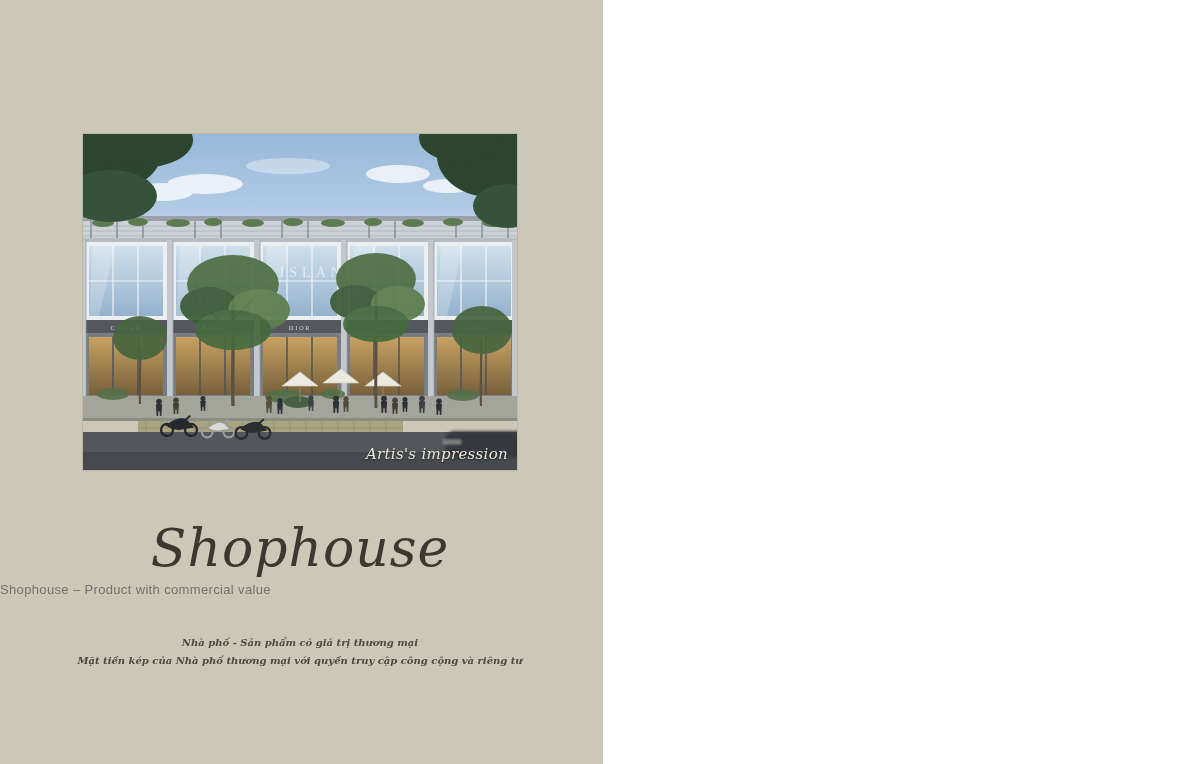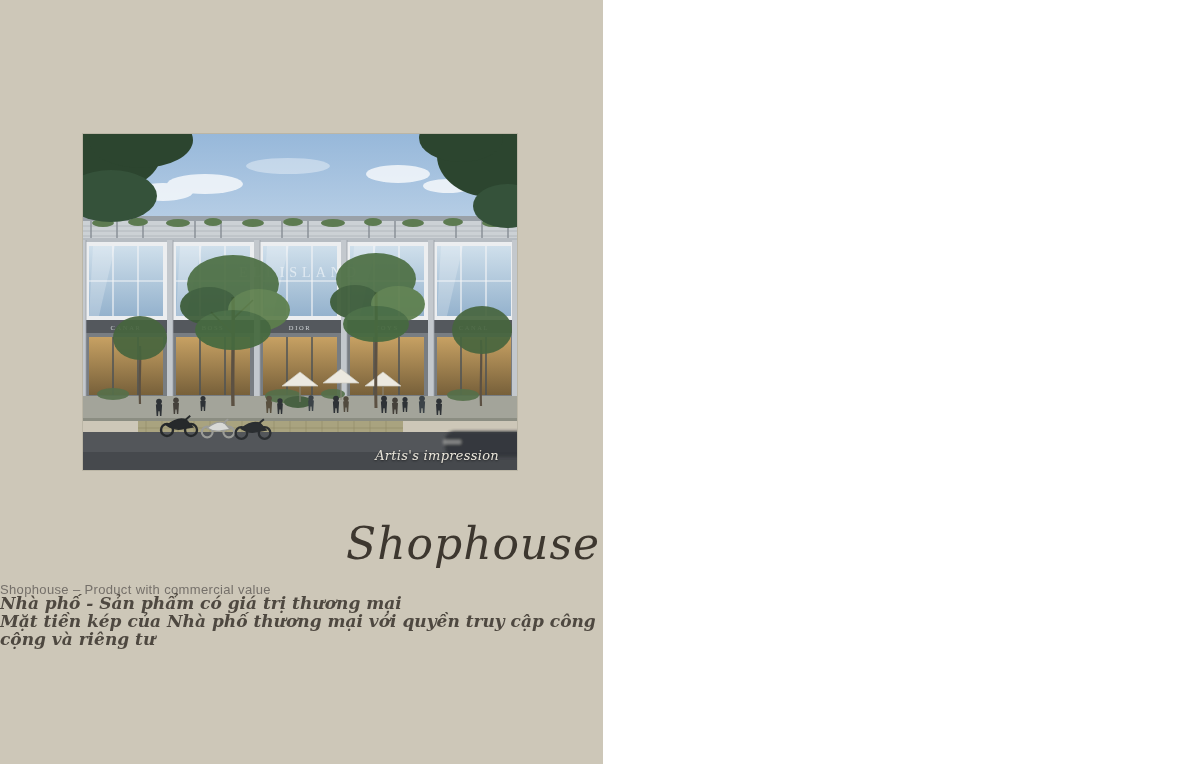--- a/index.html
+++ b/index.html
@@ -5,30 +5,30 @@
   * { margin:0; padding:0; box-sizing:border-box; }
   html,body { width:1200px; height:764px; overflow:hidden; }
   body { font-family:"Liberation Sans", sans-serif; background:#ffffff; }
   .page { position:relative; width:1200px; height:764px; background:#ffffff; }
 
   .left-panel { position:absolute; left:0; top:0; width:603px; height:764px; background:#cdc7b8; }
   .right-panel { position:absolute; left:603px; top:0; width:597px; height:764px; background:#ffffff; }
 
   .photo { position:absolute; left:83px; top:134px; width:434px; height:336px; overflow:hidden; box-shadow:0 0 0 1px rgba(90,85,70,.15); }
   .photo svg { display:block; }
-  .photo-caption { position:absolute; right:18px; bottom:7px; font-family:"DejaVu Serif", serif; font-style:italic; font-size:13px; color:#e9e5da; text-shadow:0 1px 2px rgba(0,0,0,.5); letter-spacing:.3px; }
-
-  .title { position:absolute; left:0; top:518px; width:600px; text-align:right;
+  .photo-caption { position:absolute; right:9px; bottom:7px; font-family:"DejaVu Serif", serif; font-style:italic; font-size:15px; color:#e9e5da; text-shadow:0 1px 2px rgba(0,0,0,.5); letter-spacing:.3px; }
+
+  .title { position:absolute; left:0; top:518px; width:600px; text-align:center;
            font-family:"DejaVu Serif", serif; font-style:italic; font-weight:normal;
-           font-size:44px; color:#3d372f; letter-spacing:1px; }
+           font-size:52px; color:#3d372f; letter-spacing:1px; }
   .desc-en { position:absolute; left:0; top:582px; width:600px; 
              font-size:13px; line-height:15px; color:#75706a; letter-spacing:.35px; }
-  .desc-vi { position:absolute; left:0; top:594px; width:600px; 
+  .desc-vi { position:absolute; left:0; top:634px; width:600px; text-align:center;
              font-family:"DejaVu Serif", serif; font-style:italic; font-weight:bold;
-             font-size:17px; line-height:18px; color:#4e4840; }
+             font-size:10px; line-height:18px; color:#4e4840; }
 </style>
 </head>
 <body>
 
 <svg width="0" height="0" style="position:absolute" aria-hidden="true">
   <defs>
     <pattern id="patGrid" width="4.2" height="4.2" patternUnits="userSpaceOnUse">
       <rect width="4.2" height="4.2" fill="#edf0e9"></rect>
         <path d="M4.2,0 H0 V4.2" stroke="#ccd2c6" stroke-width="0.5" fill="none"></path>
     </pattern>

